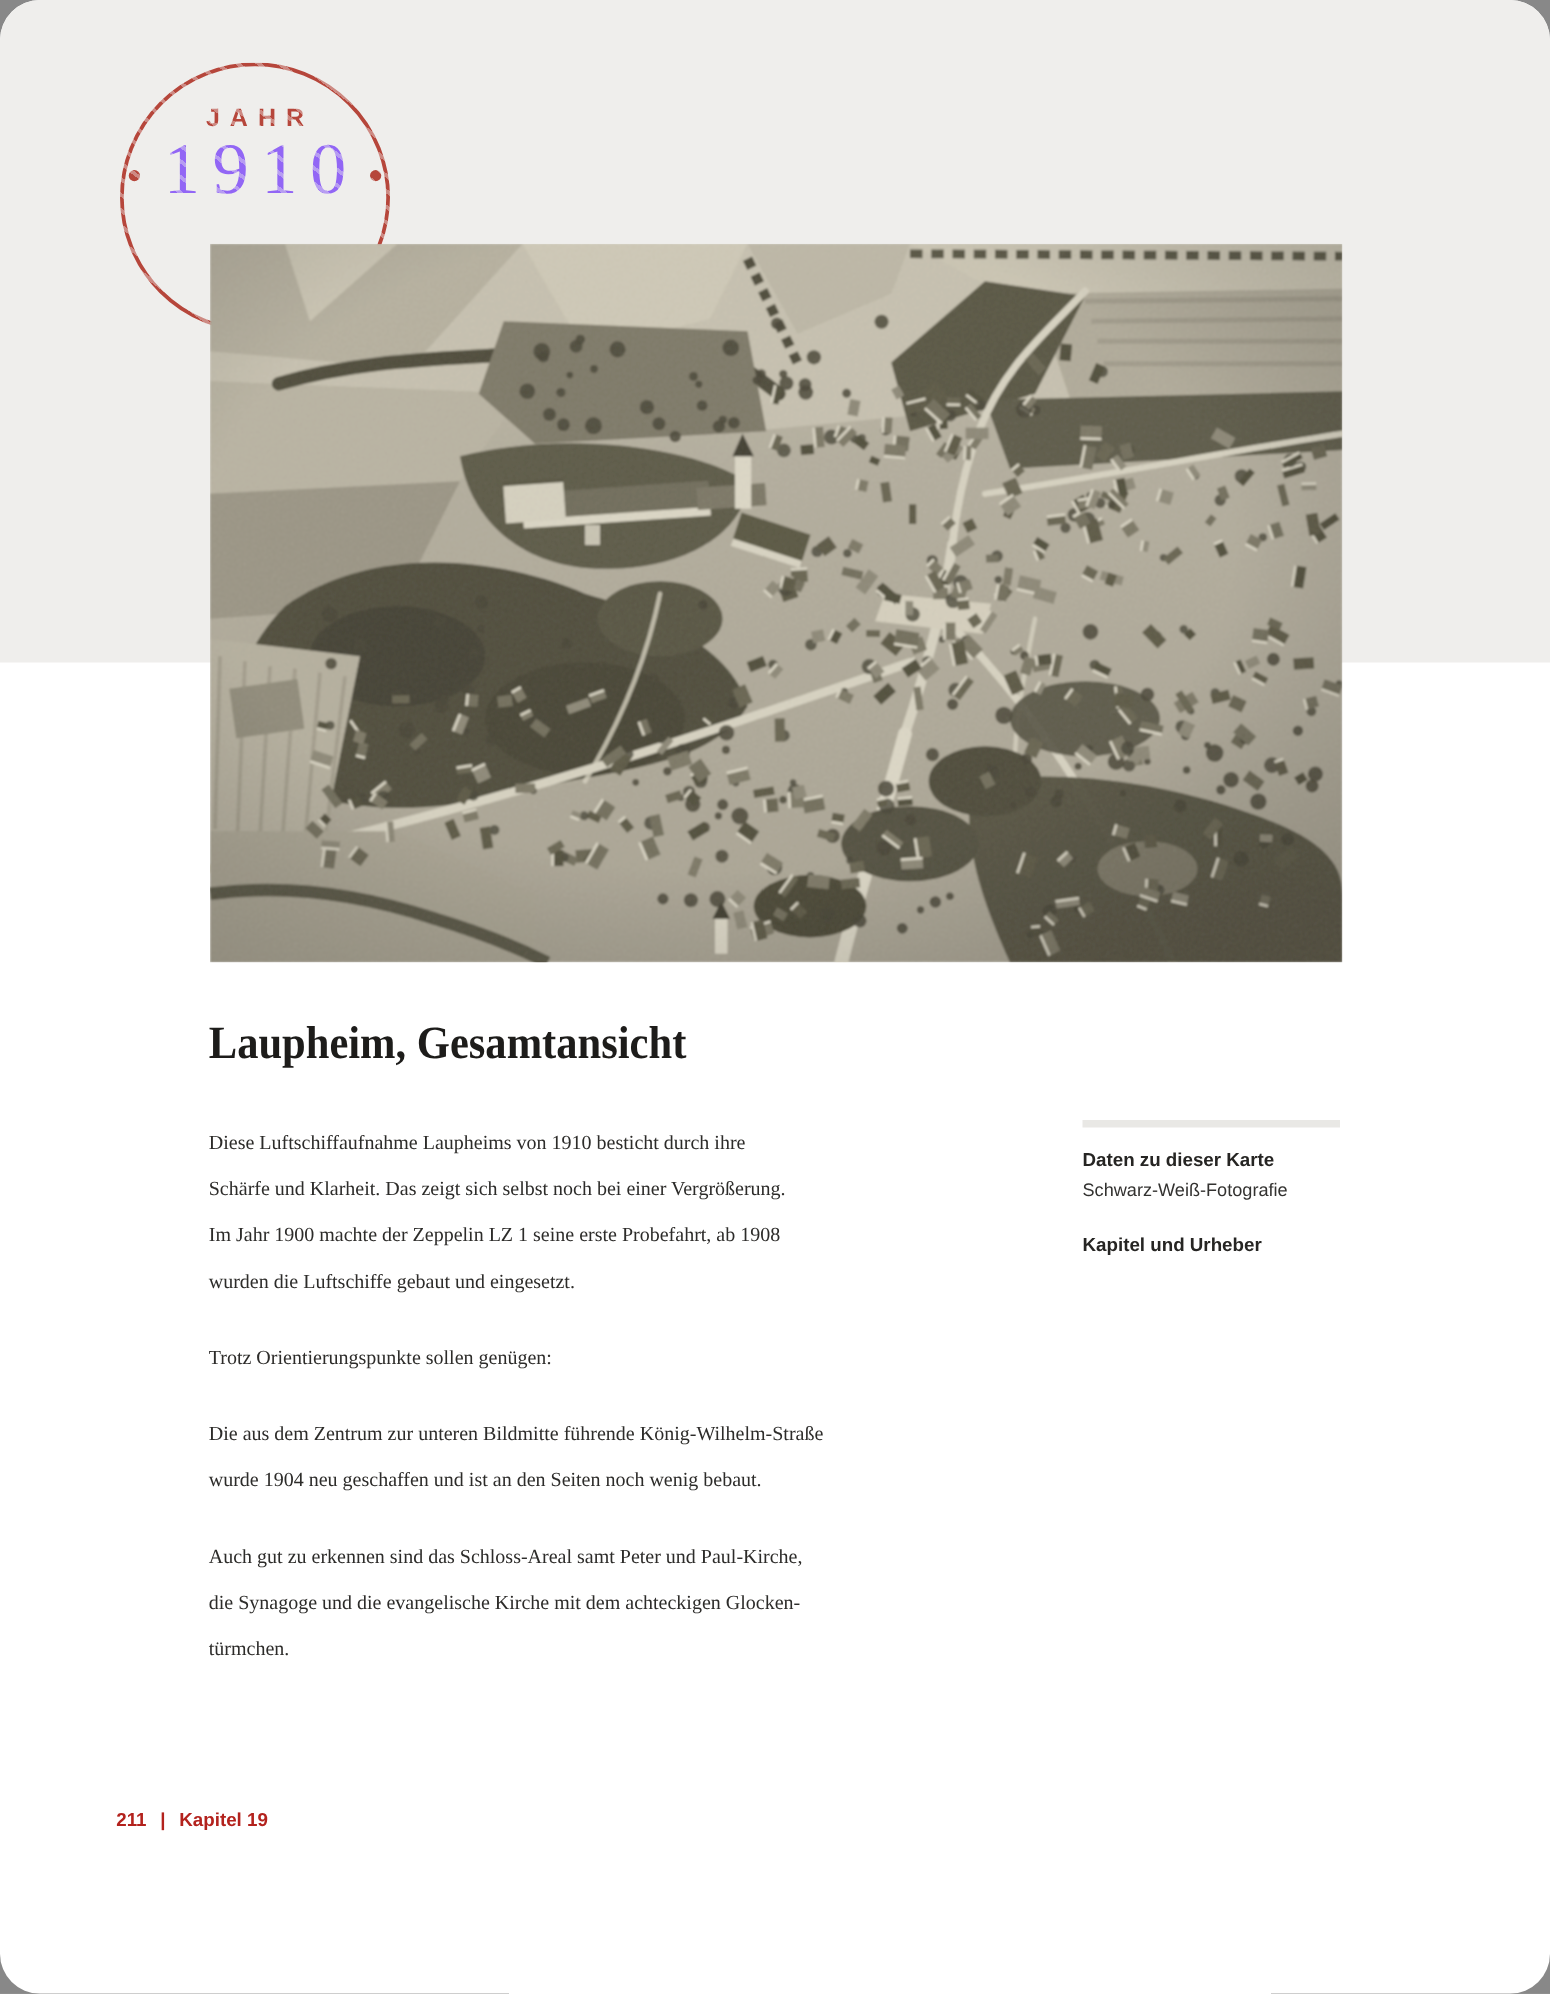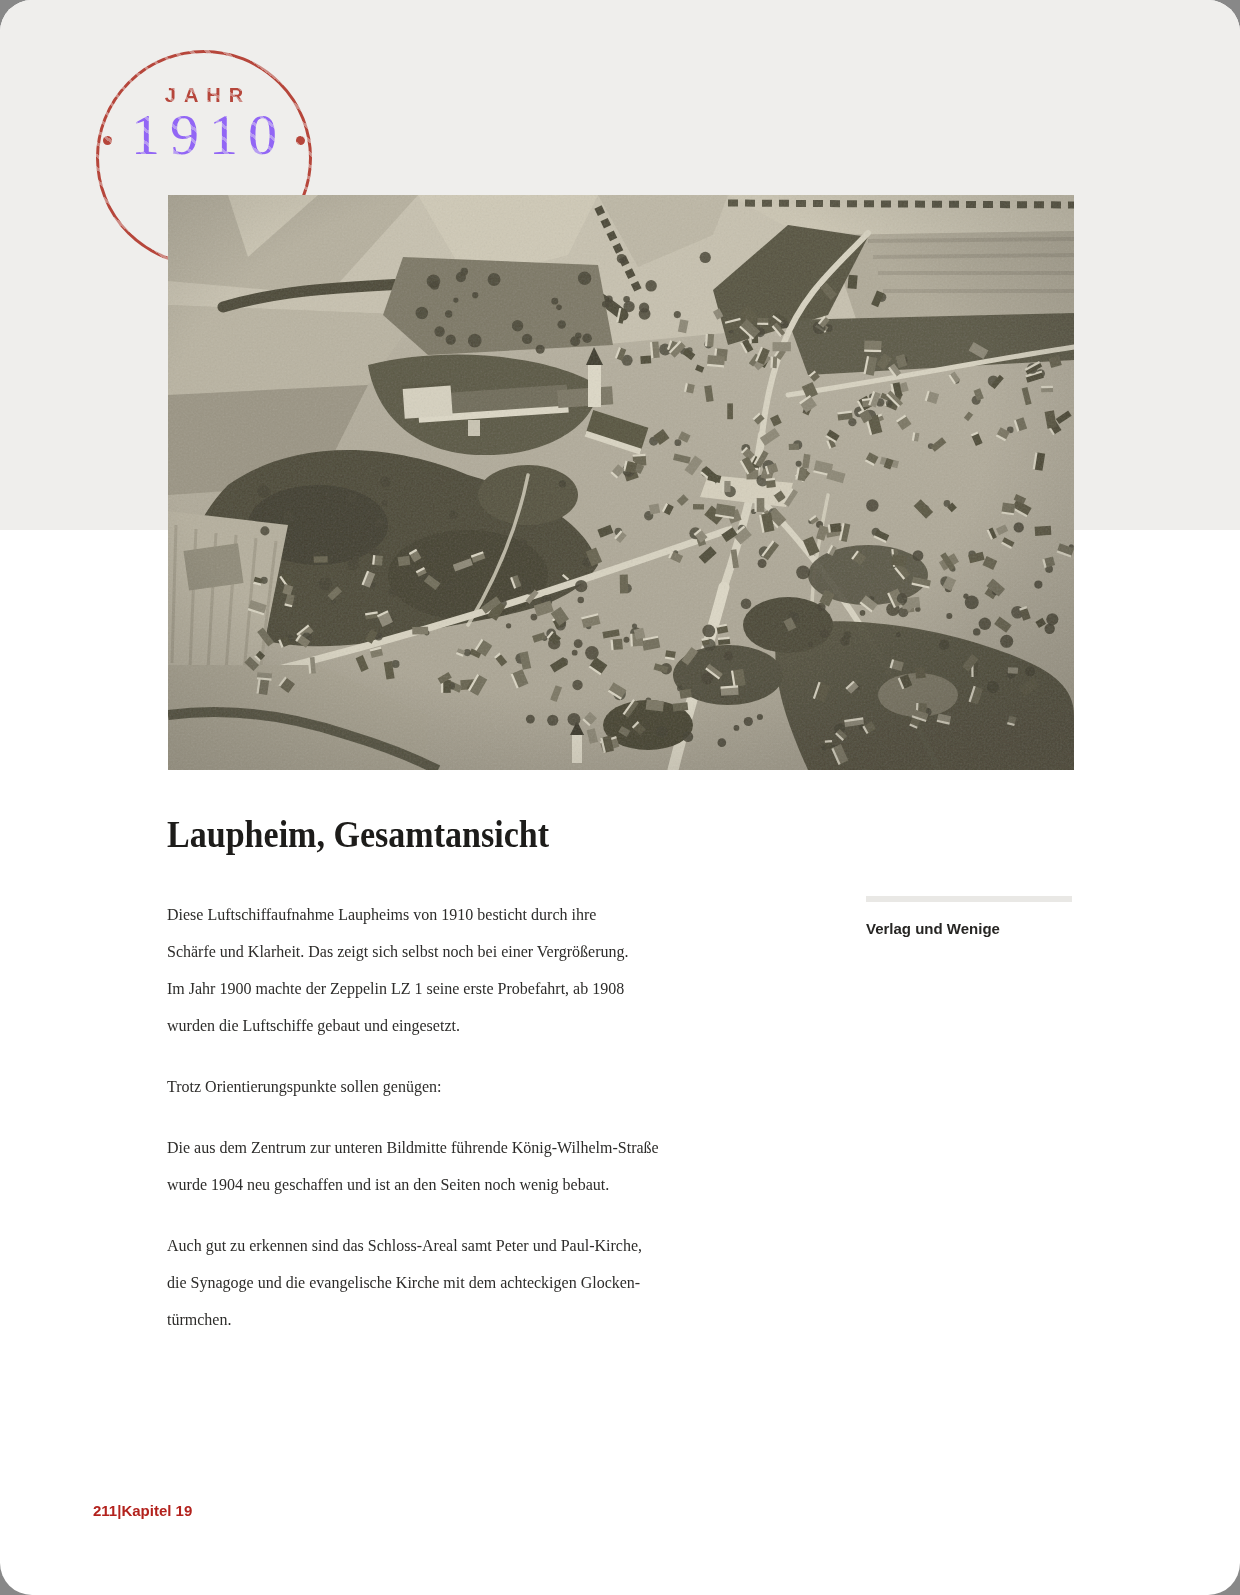--- a/index.html
+++ b/index.html
@@ -40,21 +40,21 @@
     line-height:37px;color:#2d2c2a;white-space:pre-line;}
 
   
   .sidebar{position:absolute;left:866px;top:896px;width:206px;z-index:3;}
   .side-rule{height:6px;background:#e9e8e5;margin-bottom:16px;}
   .side-section{margin-bottom:22px;}
   .side-section h2{margin:0 0 2px 0;font-size:15px;line-height:22px;font-weight:bold;color:#262523;}
   .side-lines{margin:0;font-size:14.5px;line-height:22px;color:#333230;white-space:pre-line;}
 
   
-  .pagefoot{position:absolute;left:93px;top:1502px;display:flex;gap:0;
+  .pagefoot{position:absolute;left:93px;top:1448px;display:flex;gap:11px;
     font-size:15px;font-weight:bold;color:#b3221d;z-index:3;}
 </style>
 </head>
 <body>
 
 <div class="page">
   <div class="top-band"></div>
 
   <div class="stamp">
     <div class="stamp-ring"></div>
@@ -849,21 +849,25 @@
     <p class="para">Die aus dem Zentrum zur unteren Bildmitte führende König-Wilhelm-Straße
 wurde 1904 neu geschaffen und ist an den Seiten noch wenig bebaut.</p>
     <p class="para">Auch gut zu erkennen sind das Schloss-Areal samt Peter und Paul-Kirche,
 die Synagoge und die evangelische Kirche mit dem achteckigen Glocken-
 türmchen.</p>
   </main>
 
   <aside class="sidebar">
     <div class="side-rule"></div>
     <section class="side-section">
-      <h2>Verlag und Wenige</h2>
+      <h2>Daten zu dieser Karte</h2>
+      <p class="side-lines">Schwarz-Weiß-Fotografie</p>
+    </section>
+    <section class="side-section">
+      <h2>Kapitel und Urheber</h2>
     </section>
   </aside>
 
   <footer class="pagefoot">
     <span>211</span>
     <span>|</span>
     <span>Kapitel 19</span>
   </footer>
 </div>
 

